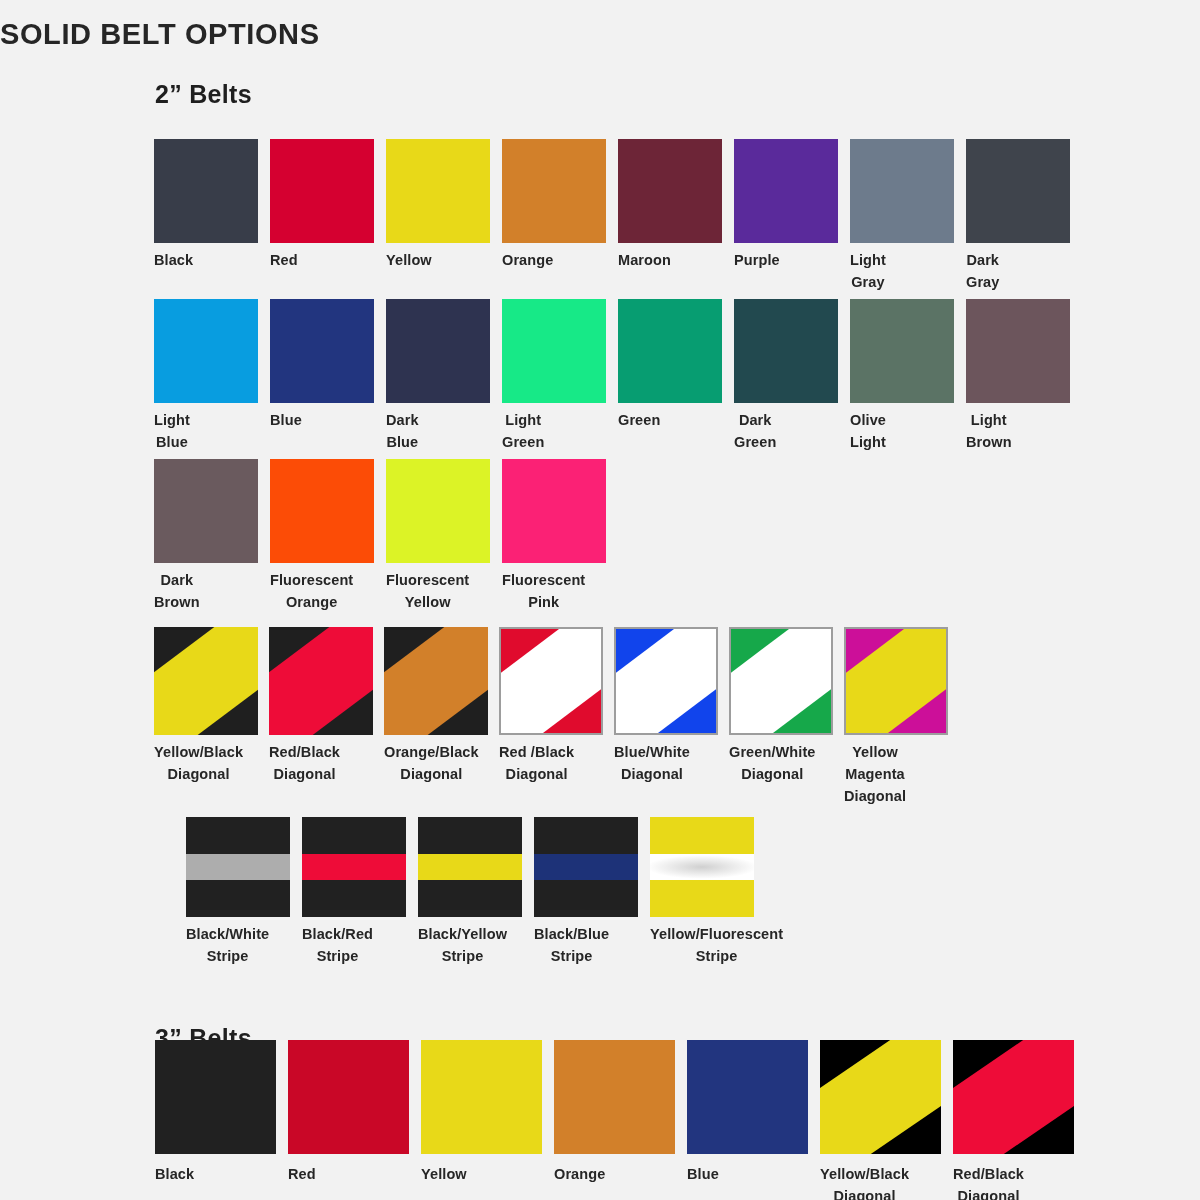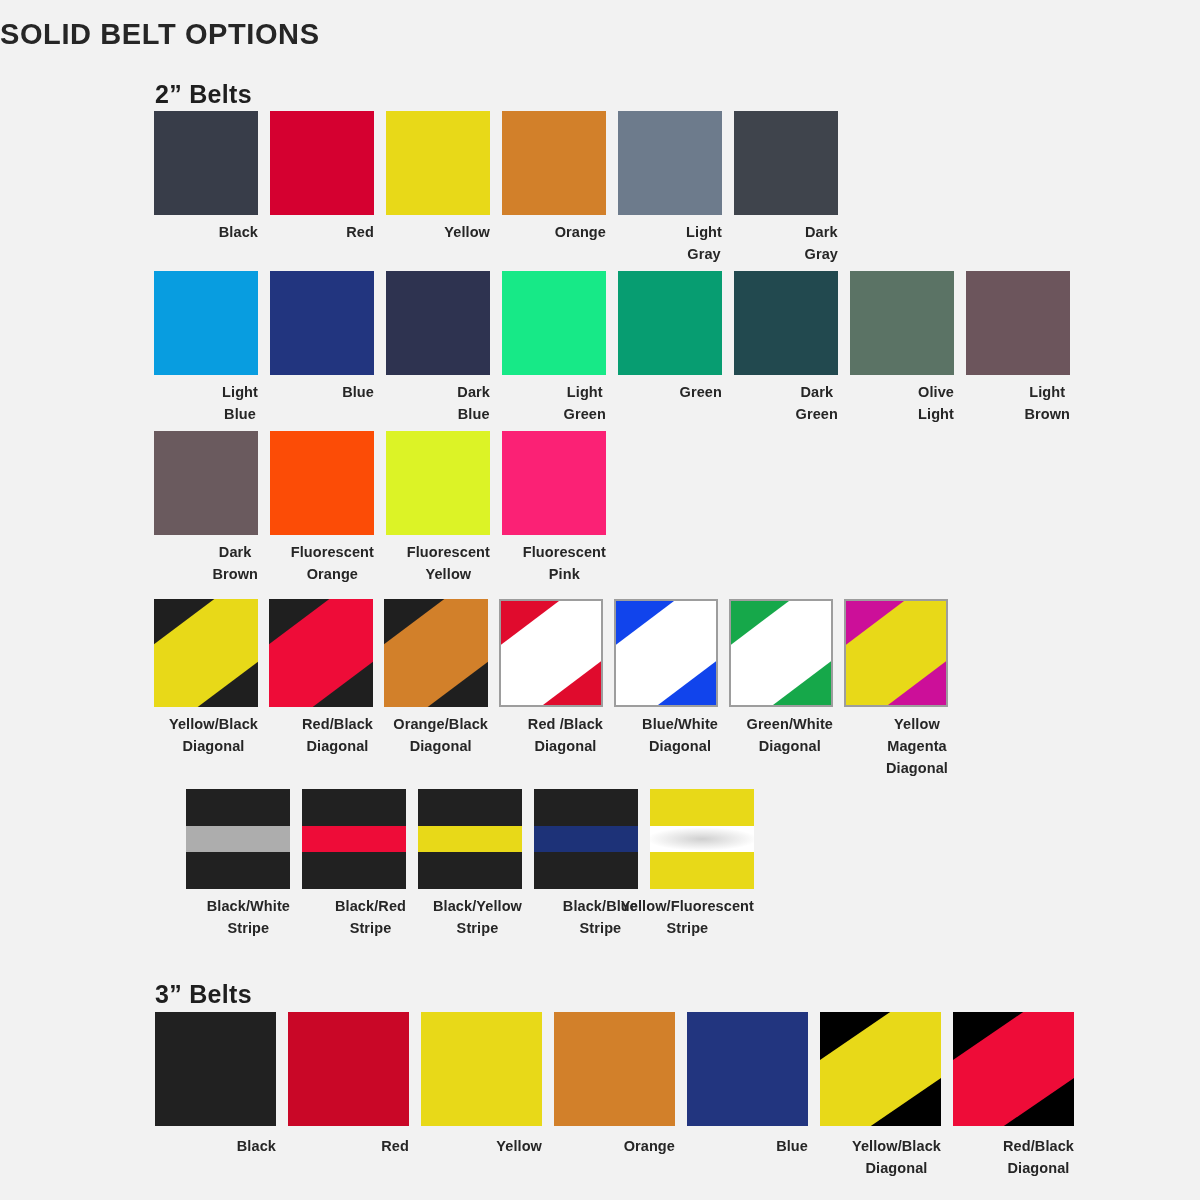--- a/index.html
+++ b/index.html
@@ -37,35 +37,36 @@
   
   .section-heading {
     position: absolute;
     left: 155px;
     font-size: 25px;
     font-weight: bold;
     color: #1f1f1f;
     letter-spacing: 0.3px;
   }
   #heading-2in { top: 80px; }
-  #heading-3in { top: 980px; }
+  #heading-3in { top: 1024px; }
 
   
   .row {
     position: absolute;
     left: 154px;
     display: flex;
   }
   .row.two-inch { }
   .cell {
     width: 104px;
     margin-right: 12px;
     display: flex;
     flex-direction: column;
-    align-items: flex-end;
+    align-items: flex-start;
+    margin-top: 28px;
   }
   .cell:last-child { margin-right: 0; }
 
   .swatch {
     width: 104px;
     height: 104px;
     box-sizing: border-box;
     position: relative;
     overflow: hidden;
   }
@@ -161,20 +162,28 @@
       </div>
       <div class="cell">
         <div class="swatch" style="background: rgb(232, 217, 24);"></div>
         <div class="label">Yellow</div>
       </div>
       <div class="cell">
         <div class="swatch" style="background: rgb(210, 128, 42);"></div>
         <div class="label">Orange</div>
       </div>
       <div class="cell">
+        <div class="swatch" style="background: rgb(109, 37, 55);"></div>
+        <div class="label">Maroon</div>
+      </div>
+      <div class="cell">
+        <div class="swatch" style="background: rgb(90, 42, 155);"></div>
+        <div class="label">Purple</div>
+      </div>
+      <div class="cell">
         <div class="swatch" style="background: rgb(109, 123, 140);"></div>
         <div class="label">Light
 Gray</div>
       </div>
       <div class="cell">
         <div class="swatch" style="background: rgb(63, 68, 76);"></div>
         <div class="label">Dark
 Gray</div>
       </div>
     </div>

